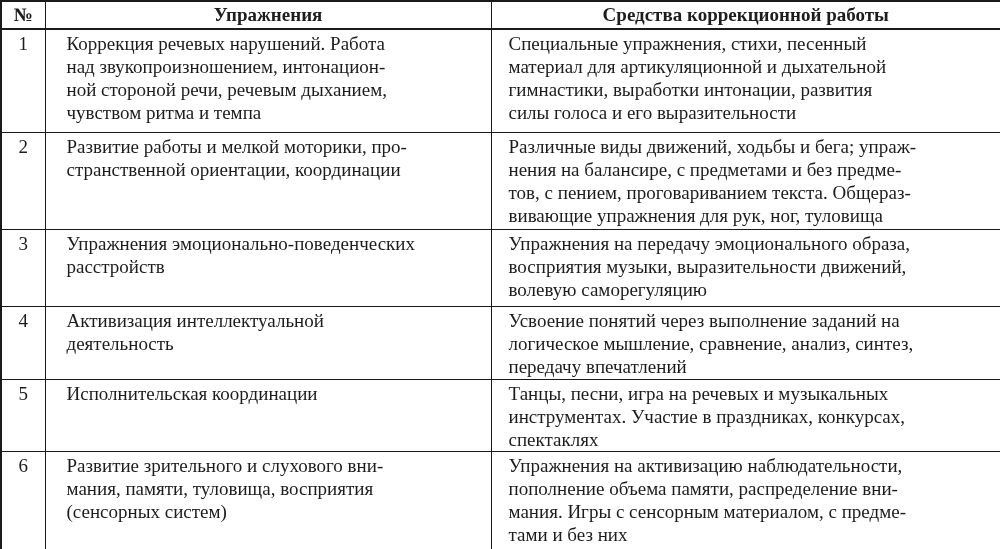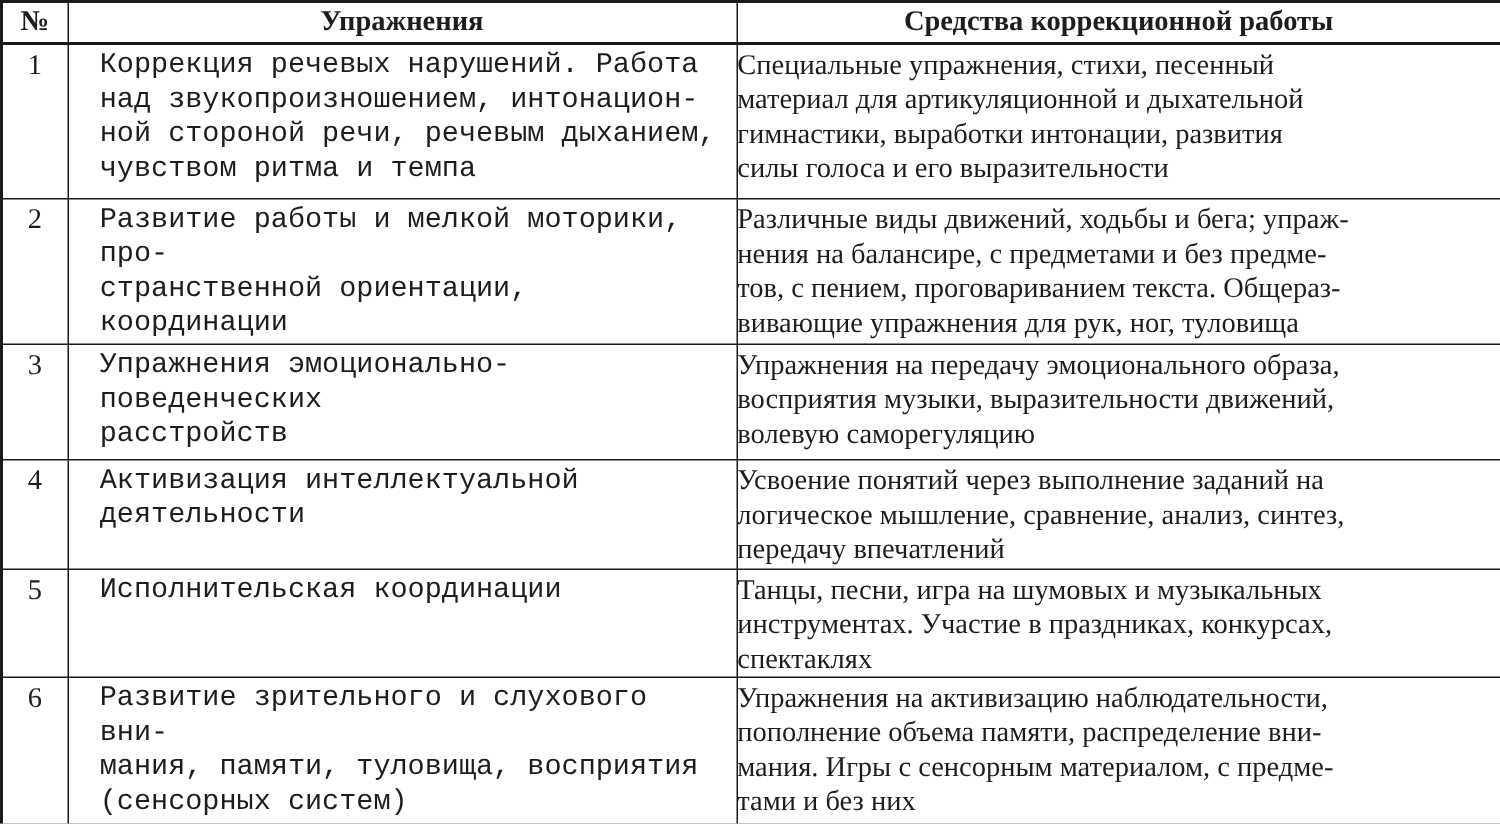--- a/index.html
+++ b/index.html
@@ -45,24 +45,23 @@
     padding: 1px 2px 2px 2px;
     border-bottom: 2px solid #1a1a1a;
   }
   td.cell-num {
     text-align: center;
     padding-top: 2px;
   }
   td.cell-dir {
     padding: 2px 6px 0 21px;
     white-space: pre-line;
-    font-family: Liberation Mono, monospace;
   }
   td.cell-means {
-    padding: 2px 6px 0 0;
+    padding: 2px 6px 0 17px;
     white-space: pre-line;
   }
   tr.r1 { height: 103px; }
   tr.r2 { height: 97px; }
   tr.r3 { height: 77px; }
   tr.r4 { height: 73px; }
   tr.r5 { height: 72px; }
   tr.r6 { height: 99px; }
 </style>
 </head>
@@ -106,29 +105,29 @@
       <td class="cell-num">3</td>
       <td class="cell-dir">Упражнения эмоционально-поведенческих
 расстройств</td>
       <td class="cell-means">Упражнения на передачу эмоционального образа,
 восприятия музыки, выразительности движений,
 волевую саморегуляцию</td>
     </tr>
     <tr class="r4">
       <td class="cell-num">4</td>
       <td class="cell-dir">Активизация интеллектуальной
-деятельности</td>
+деятельность</td>
       <td class="cell-means">Усвоение понятий через выполнение заданий на
 логическое мышление, сравнение, анализ, синтез,
 передачу впечатлений</td>
     </tr>
     <tr class="r5">
       <td class="cell-num">5</td>
       <td class="cell-dir">Исполнительская координации</td>
-      <td class="cell-means">Танцы, песни, игра на шумовых и музыкальных
+      <td class="cell-means">Танцы, песни, игра на речевых и музыкальных
 инструментах. Участие в праздниках, конкурсах,
 спектаклях</td>
     </tr>
     <tr class="r6">
       <td class="cell-num">6</td>
       <td class="cell-dir">Развитие зрительного и слухового вни-
 мания, памяти, туловища, восприятия
 (сенсорных систем)</td>
       <td class="cell-means">Упражнения на активизацию наблюдательности,
 пополнение объема памяти, распределение вни-

